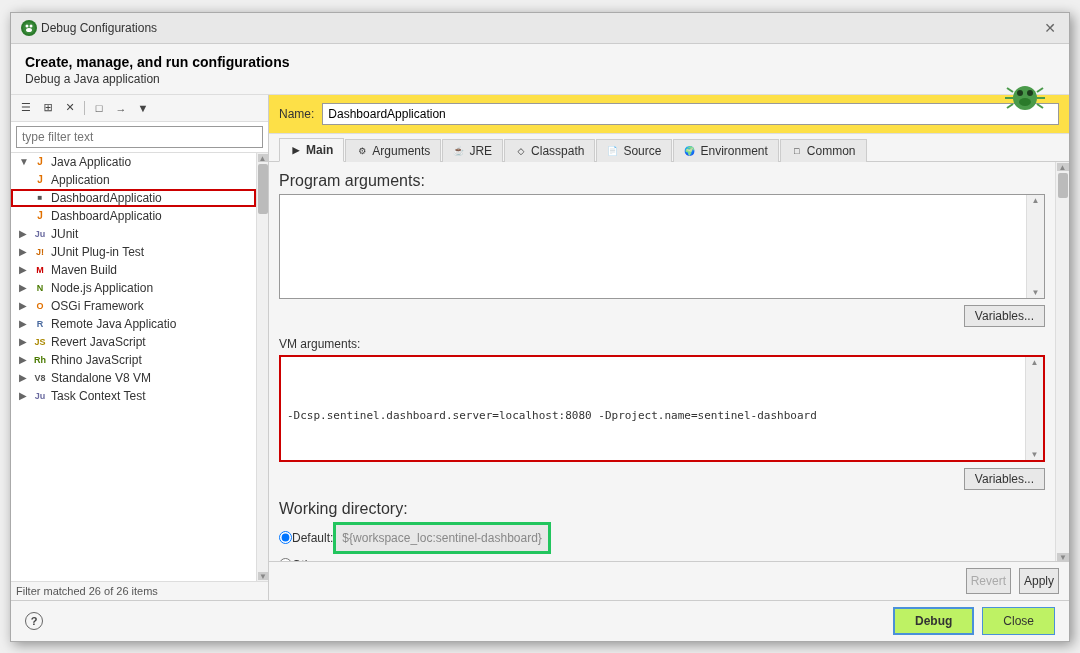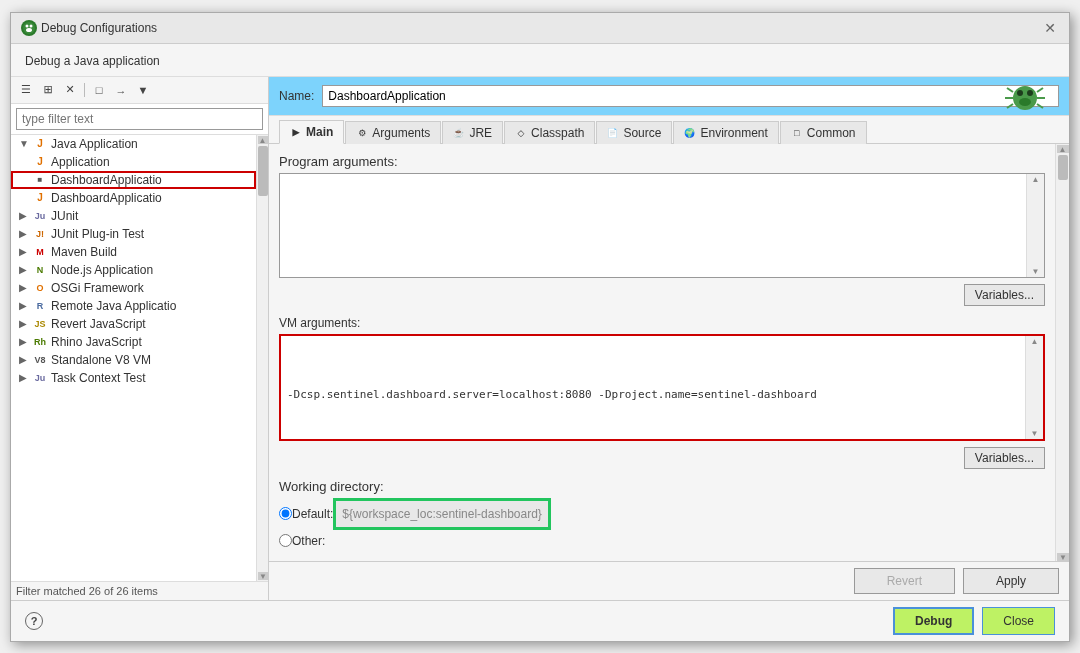--- a/index.html
+++ b/index.html
@@ -181,21 +181,21 @@
       padding: 3px 5px;
       font-size: 11px;
       color: #555;
       border-top: 1px solid #ddd;
       background: #f5f5f5;
     }
     .right-panel {
       flex: 1;
       display: flex;
       flex-direction: column;
-      background: #7dd3fc;
+      background: #fde047;
       overflow: hidden;
     }
     .name-row {
       display: flex;
       align-items: center;
       padding: 8px 10px;
       gap: 8px;
       border-bottom: 1px solid #ddd;
     }
     .name-label {
@@ -246,21 +246,21 @@
       justify-content: center;
       font-size: 9px;
     }
     .config-area {
       flex: 1;
       padding: 10px;
       overflow-y: auto;
       background: #f5f5f5;
     }
     .section-label {
-      font-size: 13px;
+      font-size: 16px;
       color: #333;
       margin-bottom: 4px;
     }
     .text-area-wrapper {
       border: 1px solid #999;
       background: #fff;
       position: relative;
       margin-bottom: 6px;
     }
     .text-area-wrapper.highlighted {
@@ -336,21 +336,21 @@
     .bottom-bar {
       display: flex;
       align-items: center;
       justify-content: flex-end;
       padding: 6px 10px;
       border-top: 1px solid #ccc;
       background: #f5f5f5;
       gap: 8px;
     }
     .bottom-btn {
-      padding: 5px 32px;
+      padding: 5px 4px;
       font-size: 12px;
       border: 1px solid #999;
       background: #e8e8e8;
       cursor: pointer;
       color: #333;
     }
     .bottom-btn.disabled {
       color: #aaa;
       cursor: default;
     }
@@ -423,20 +423,21 @@
           <circle cx="9" cy="5" r="1.5" fill="#fff"></circle>
           <ellipse cx="7" cy="9" rx="3" ry="2" fill="#fff"></ellipse>
         </svg>
       </div>
       <span class="title-text">Debug Configurations</span>
     </div>
     <button class="close-btn">✕</button>
   </div>
 
   <div class="header-section relative-header">
+    <div class="header-title">Create, manage, and run configurations</div>
     <div class="header-subtitle">Debug a Java application</div>
 
     <div class="bug-icon">
       <svg width="48" height="48" viewBox="0 0 48 48">
         <circle cx="24" cy="24" r="12" fill="#4a9a4a"></circle>
         <circle cx="19" cy="19" r="3" fill="#000" opacity="0.6"></circle>
         <circle cx="29" cy="19" r="3" fill="#000" opacity="0.6"></circle>
         <ellipse cx="24" cy="28" rx="6" ry="4" fill="#2a7a2a"></ellipse>
         <line x1="12" y1="18" x2="6" y2="14" stroke="#4a9a4a" stroke-width="2"></line>
         <line x1="12" y1="24" x2="4" y2="24" stroke="#4a9a4a" stroke-width="2"></line>
@@ -465,21 +466,21 @@
       <div class="filter-box">
         <input type="text" class="filter-input" value="" placeholder="type filter text" style="">
       </div>
 
       <div style="display:flex; flex:1; overflow:hidden;">
         <div class="tree-area">
 
           <div class="tree-item category">
             <span class="expand-icon">▼</span>
             <span class="item-icon icon-java">J</span>
-            <span>Java Application</span>
+            <span>Java Applicatio</span>
           </div>
 
           <div class="tree-item" style="padding-left:22px;">
             <span class="item-icon icon-java">J</span>
             <span>Application</span>
           </div>
 
           <div class="tree-item selected" style="padding-left:22px;">
             <span class="item-icon" style="color:#555; font-size:8px;">■</span>
             <span>DashboardApplicatio</span>

